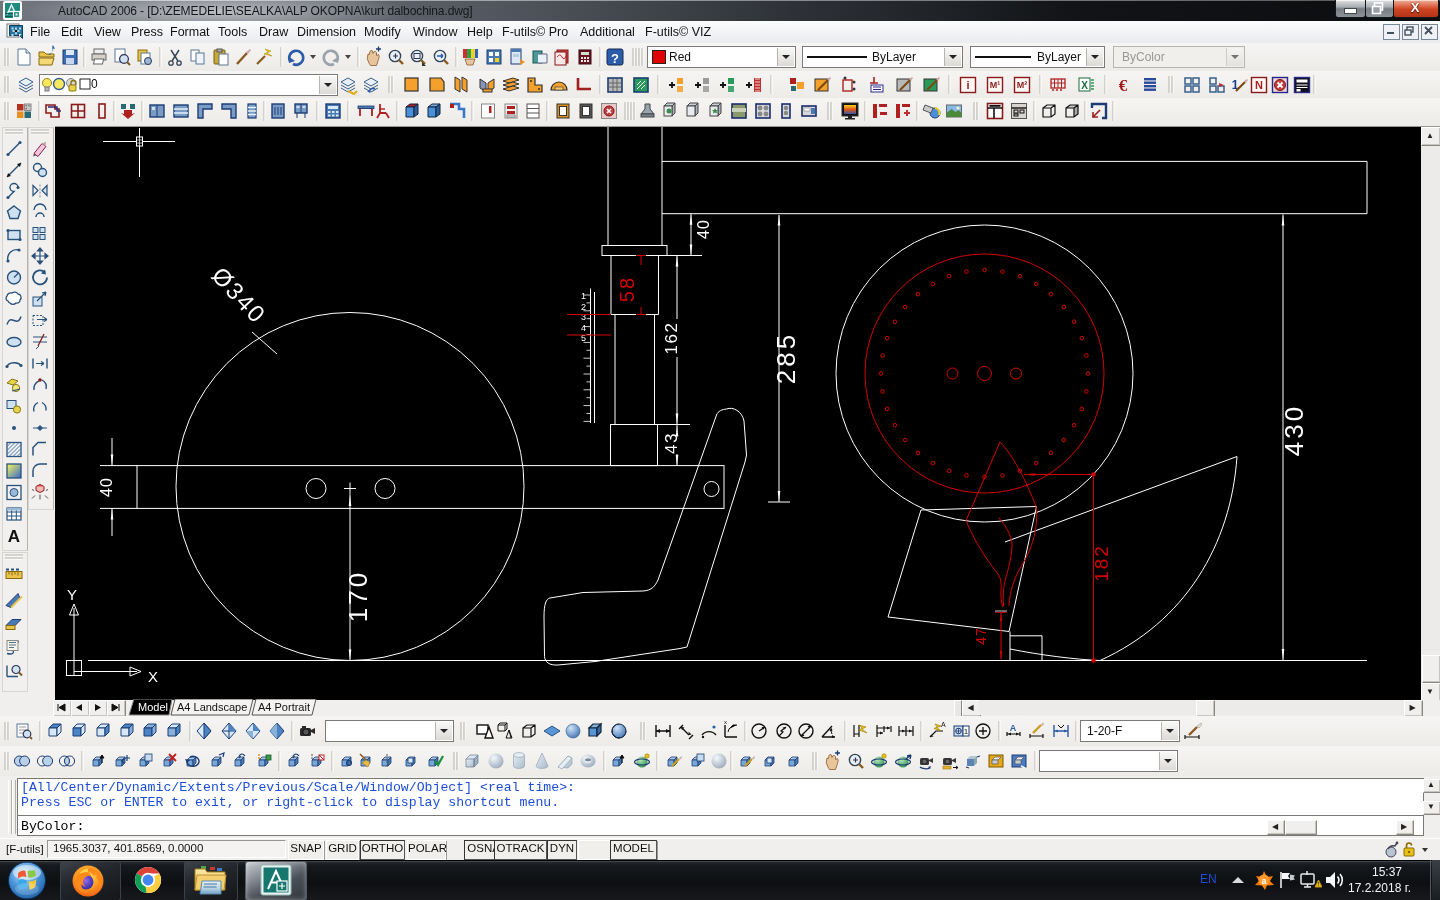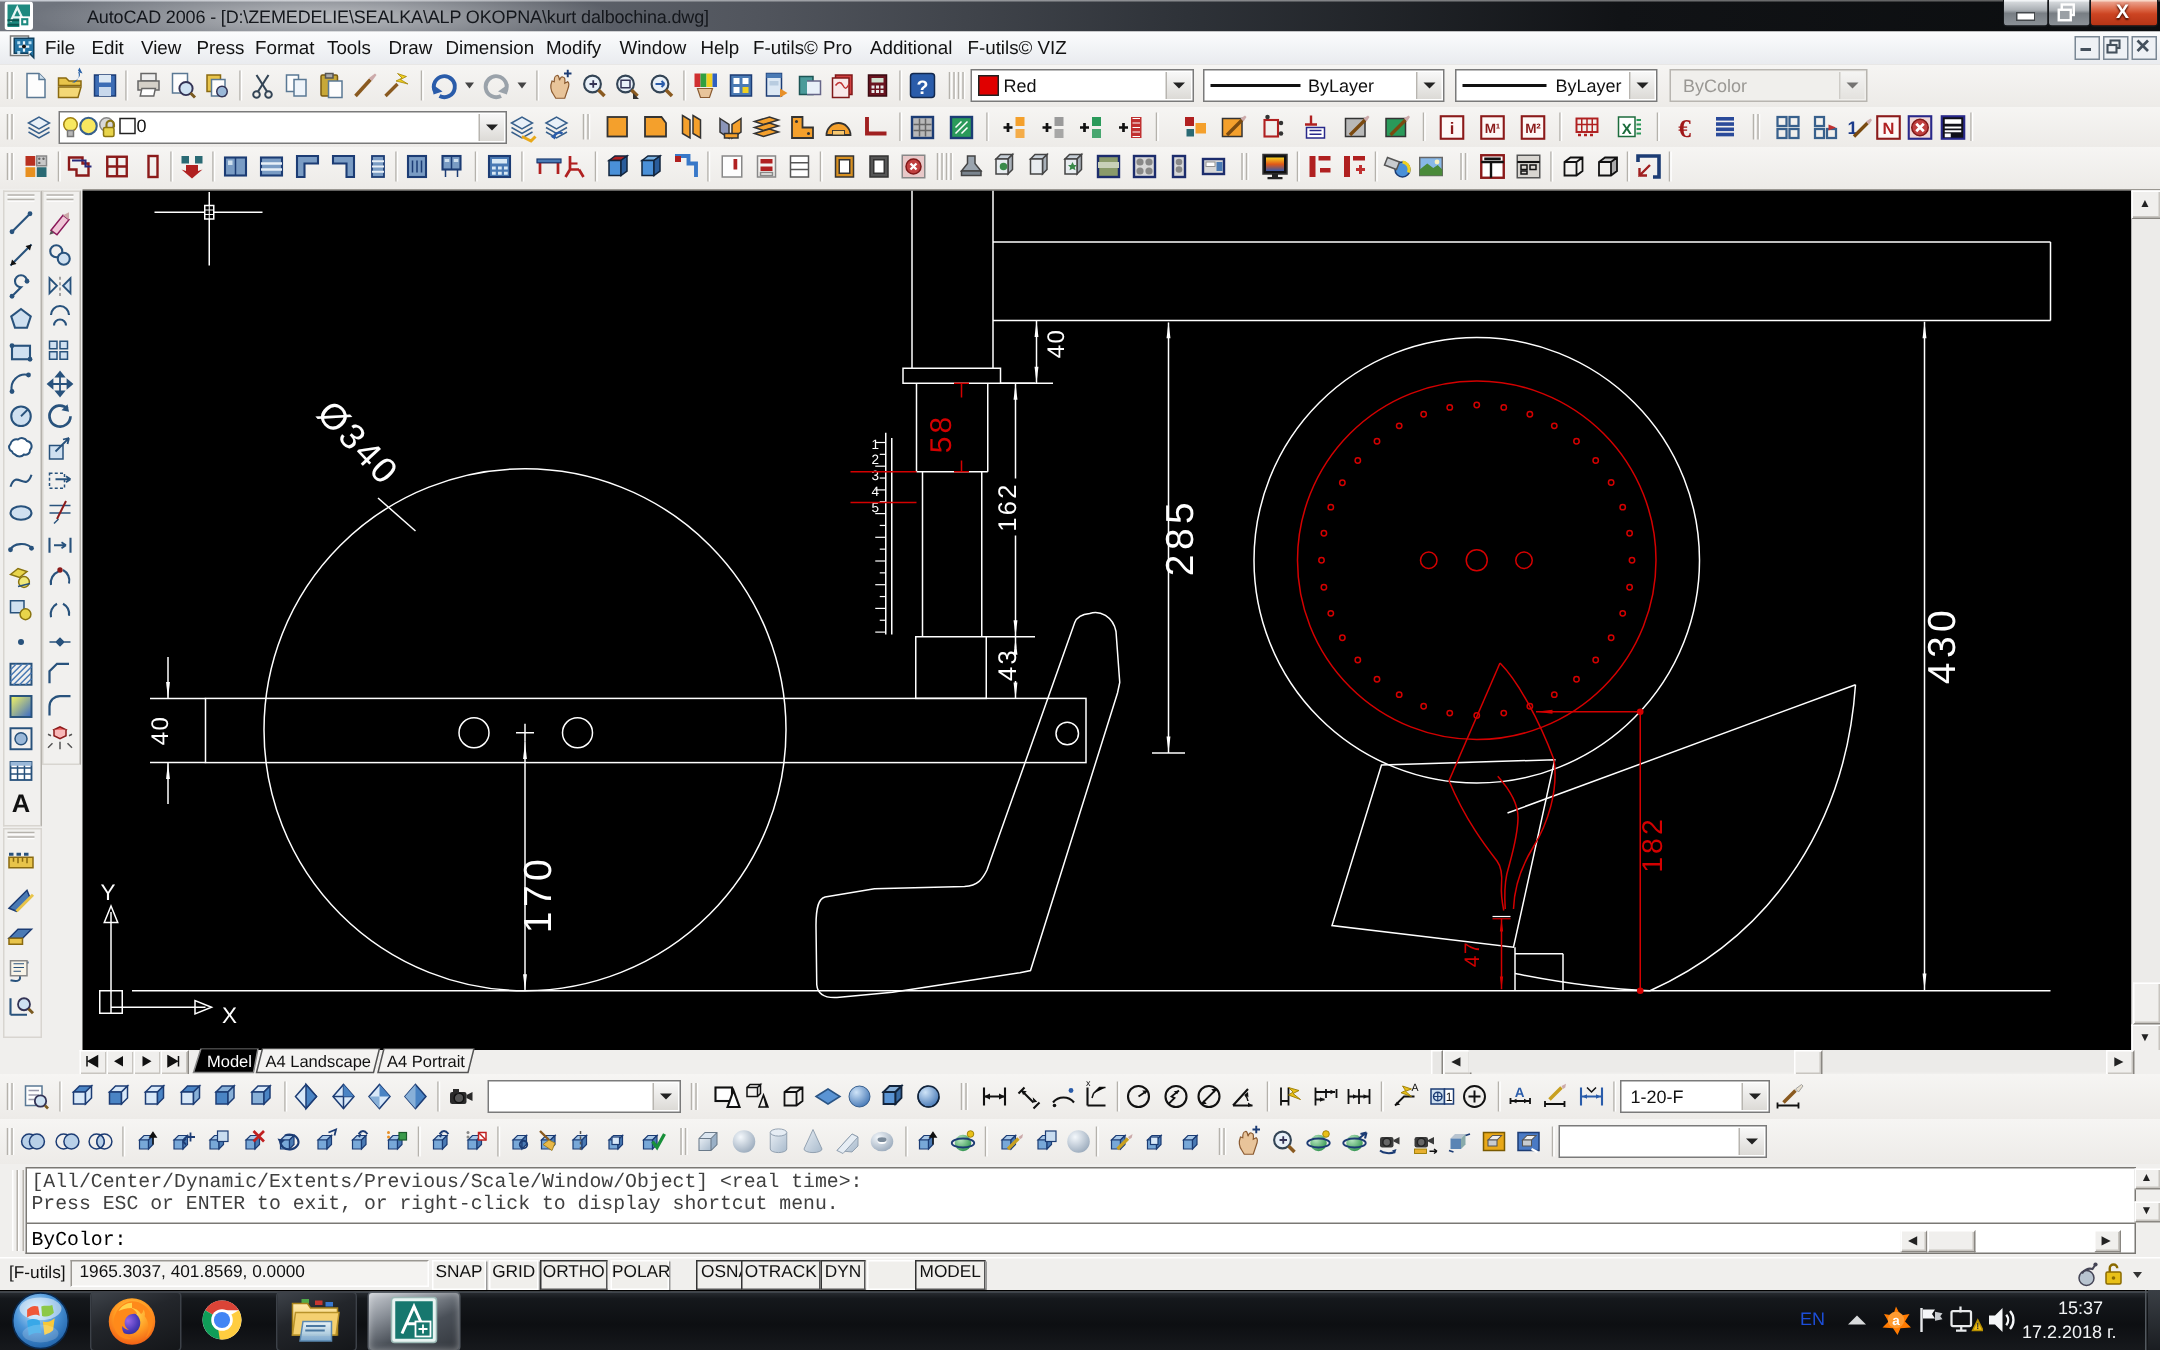--- a/index.html
+++ b/index.html
@@ -1875,21 +1875,21 @@
       <line x1="1035" y1="5" x2="1035" y2="25" stroke="#b5b2ac"></line>
       <line x1="1036" y1="5" x2="1036" y2="25" stroke="#fff"></line>
     </svg>
     <div class="combo" style="left:1039px;top:750px;width:137px;">
       <div class="arr"></div>
     </div>
     <div class="abs" style="left:0;top:776px;width:1440px;height:62px;background:#f0efed;"></div>
     <div class="abs" style="left:8px;top:780px;width:2px;height:54px;border-left:1px solid #fff;border-right:1px solid #b5b2ac;"></div>
     <div class="abs" style="left:12px;top:780px;width:2px;height:54px;border-left:1px solid #fff;border-right:1px solid #b5b2ac;"></div>
     <div class="abs" style="left:17px;top:778px;width:1405px;height:36px;background:#fff;border:1px solid #7a7874;"></div>
-    <div class="abs" style="left:21px;top:781px;font-family:'Liberation Mono',monospace;font-size:13.2px;color:#404040;white-space:pre;line-height:14.5px;">[All/Center/Dynamic/Extents/Previous/Scale/Window/Object] &lt;real time&gt;:
+    <div class="abs" style="left:21px;top:781px;font-family:'Liberation Mono',monospace;font-size:13.2px;color:#1d4ed8;white-space:pre;line-height:14.5px;">[All/Center/Dynamic/Extents/Previous/Scale/Window/Object] &lt;real time&gt;:
 Press ESC or ENTER to exit, or right-click to display shortcut menu.</div>
     <div class="abs" style="left:17px;top:816px;width:1405px;height:19px;background:#fff;border:1px solid #7a7874;border-top:none;"></div>
     <div class="abs" style="left:21px;top:819px;font-family:'Liberation Mono',monospace;font-size:13.2px;color:#000;">ByColor:</div>
     <div class="abs" style="left:1423px;top:779px;width:16px;height:12px;background:#f0efed;border:1px solid #fff;border-right-color:#8a8782;border-bottom-color:#8a8782;box-shadow:inset -1px -1px 0 #c8c5c0;"></div>
     <div class="abs" style="left:1423px;top:779.0px;width:16px;height:12px;color:#222;font-size:8px;text-align:center;line-height:12px;">▲</div>
     <div class="abs" style="left:1423px;top:801px;width:16px;height:12px;background:#f0efed;border:1px solid #fff;border-right-color:#8a8782;border-bottom-color:#8a8782;box-shadow:inset -1px -1px 0 #c8c5c0;"></div>
     <div class="abs" style="left:1423px;top:801.0px;width:16px;height:12px;color:#222;font-size:8px;text-align:center;line-height:12px;">▼</div>
     <div class="abs" style="left:1267px;top:820px;width:16px;height:13px;background:#f0efed;border:1px solid #fff;border-right-color:#8a8782;border-bottom-color:#8a8782;box-shadow:inset -1px -1px 0 #c8c5c0;"></div>
     <div class="abs" style="left:1267px;top:820.5px;width:16px;height:12px;color:#222;font-size:8px;text-align:center;line-height:12px;">◀</div>
     <div class="abs" style="left:1285px;top:820px;width:30px;height:13px;background:#f0efed;border:1px solid #fff;border-right-color:#8a8782;border-bottom-color:#8a8782;box-shadow:inset -1px -1px 0 #c8c5c0;"></div>

